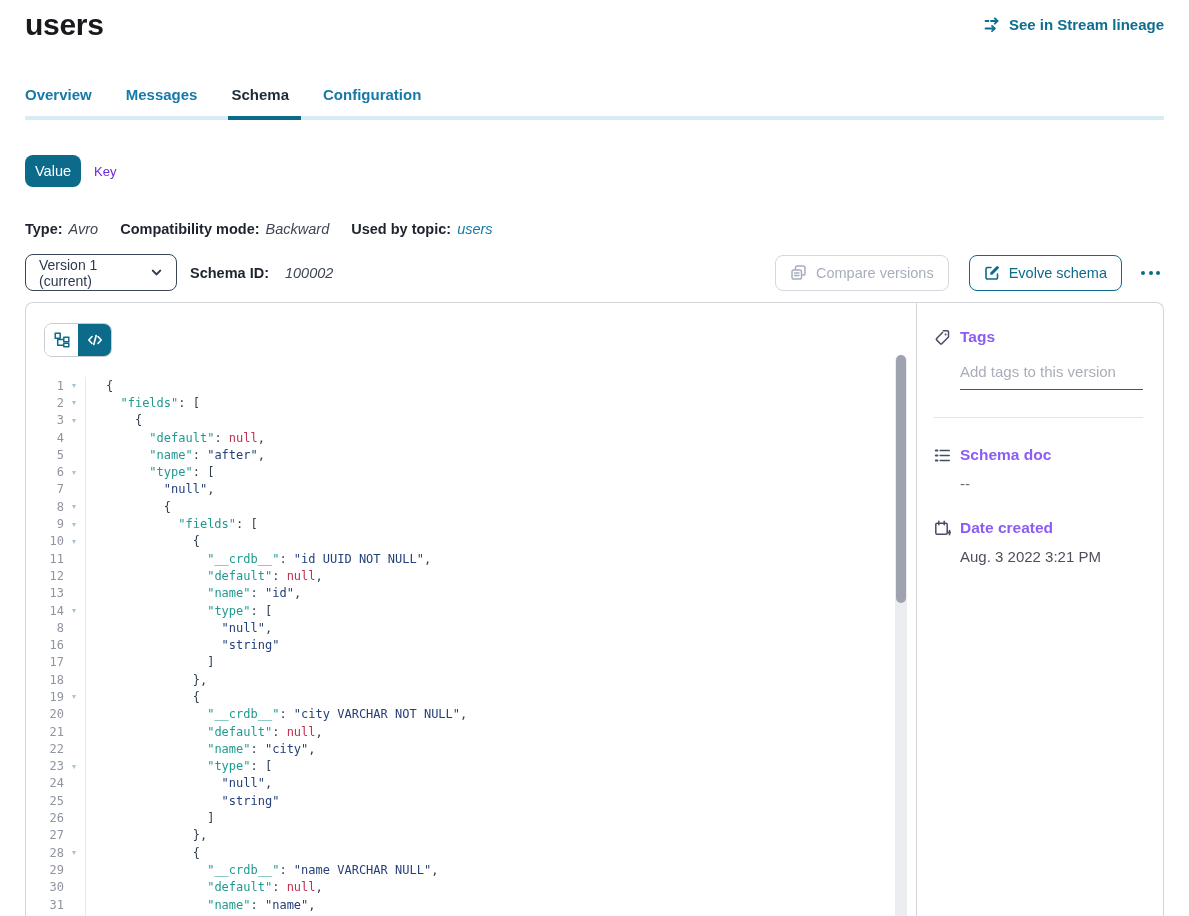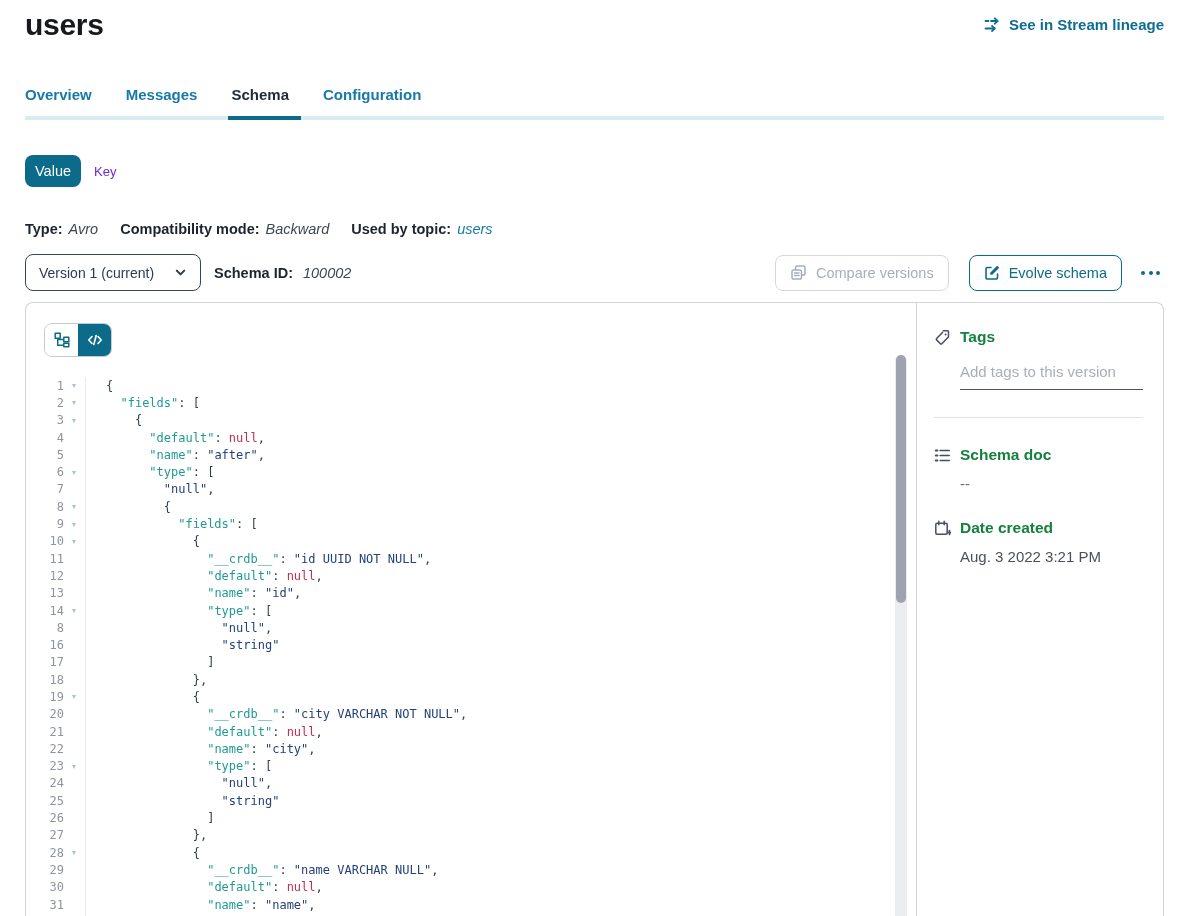--- a/index.html
+++ b/index.html
@@ -46,25 +46,25 @@
   
   .meta-row { margin-top: 34px; display: flex; gap: 22px; font-size: 14.5px; }
   .meta-item { display: flex; gap: 6px; }
   .meta-label { font-weight: 700; color: #1d242e; }
   .meta-value { color: #3f4754; font-style: italic; }
   .meta-link { color: #1779a8; cursor: pointer; }
 
   
   .controls-row { margin-top: 17px; display: flex; align-items: center; }
   .version-select {
-    width: 176px; height: 37px; border: 1.5px solid #3b4559; border-radius: 8px;
+    width: 152px; height: 37px; border: 1.5px solid #3b4559; border-radius: 8px;
     display: flex; align-items: center; justify-content: space-between;
     padding: 0 13px; font-size: 14px; color: #2e3a50; background: #fff; cursor: pointer;
   }
-  .schema-id { margin-left: 13px; font-size: 14.5px; display: flex; gap: 10px; }
+  .schema-id { margin-left: 13px; font-size: 14.5px; display: flex; gap: 16px; }
   .flex-spacer { flex: 1; }
   .btn {
     height: 36px; display: flex; align-items: center; gap: 9px; background: #fff;
     border-radius: 8px; padding: 0 14px; font-size: 14.5px; font-weight: 400;
     font-family: "Liberation Sans", sans-serif; cursor: pointer;
   }
   .btn-compare { border: 1px solid #d4d8dd; color: #a7aebb; cursor: default; }
   .btn-evolve { border: 1px solid #0c6b8a; color: #0c6b8a; margin-left: 20px; }
   .more-btn { display: flex; gap: 3.5px; margin-left: 15px; padding: 6px 4px; cursor: pointer; background:none; border:none; }
   .more-btn i { width: 4px; height: 4px; border-radius: 50%; background: #0c6b8a; display: block; }
@@ -96,21 +96,21 @@
     position: absolute; top: 52px; bottom: 0; right: 9px; width: 12px;
     background: #ecedf0; border-radius: 6px 6px 0 0;
   }
   .scroll-thumb {
     position: absolute; top: 0; left: 1px; width: 10px; height: 248px;
     background: #9fa3b0; border-radius: 6px; cursor: grab;
   }
 
   
   .sidebar { width: 247px; flex: none; border-left: 1px solid #d2d6db; padding: 25px 20px 0 17px; }
-  .side-header { display: flex; align-items: center; gap: 9px; font-size: 15.5px; font-weight: 700; color: #15803d; }
+  .side-header { display: flex; align-items: center; gap: 9px; font-size: 15.5px; font-weight: 700; color: #8b5cf6; }
   .side-indent { margin-left: 26px; }
   .tags-input {
     display: block; width: 100%; border: none; border-bottom: 1px solid #515560;
     font-size: 15px; color: #32363f; padding: 6px 0 9px; margin-top: 11px; outline: none;
     font-family: "Liberation Sans", sans-serif; background: transparent;
   }
   .tags-input::placeholder { color: #aaaeb9; }
   .side-divider { border: none; border-top: 1px solid #e2e3e7; margin: 27px 0 28px; }
   .side-value { font-size: 15px; color: #4b505b; margin-top: 11px; }
   .side-value.dim { color: #6b707b; }

